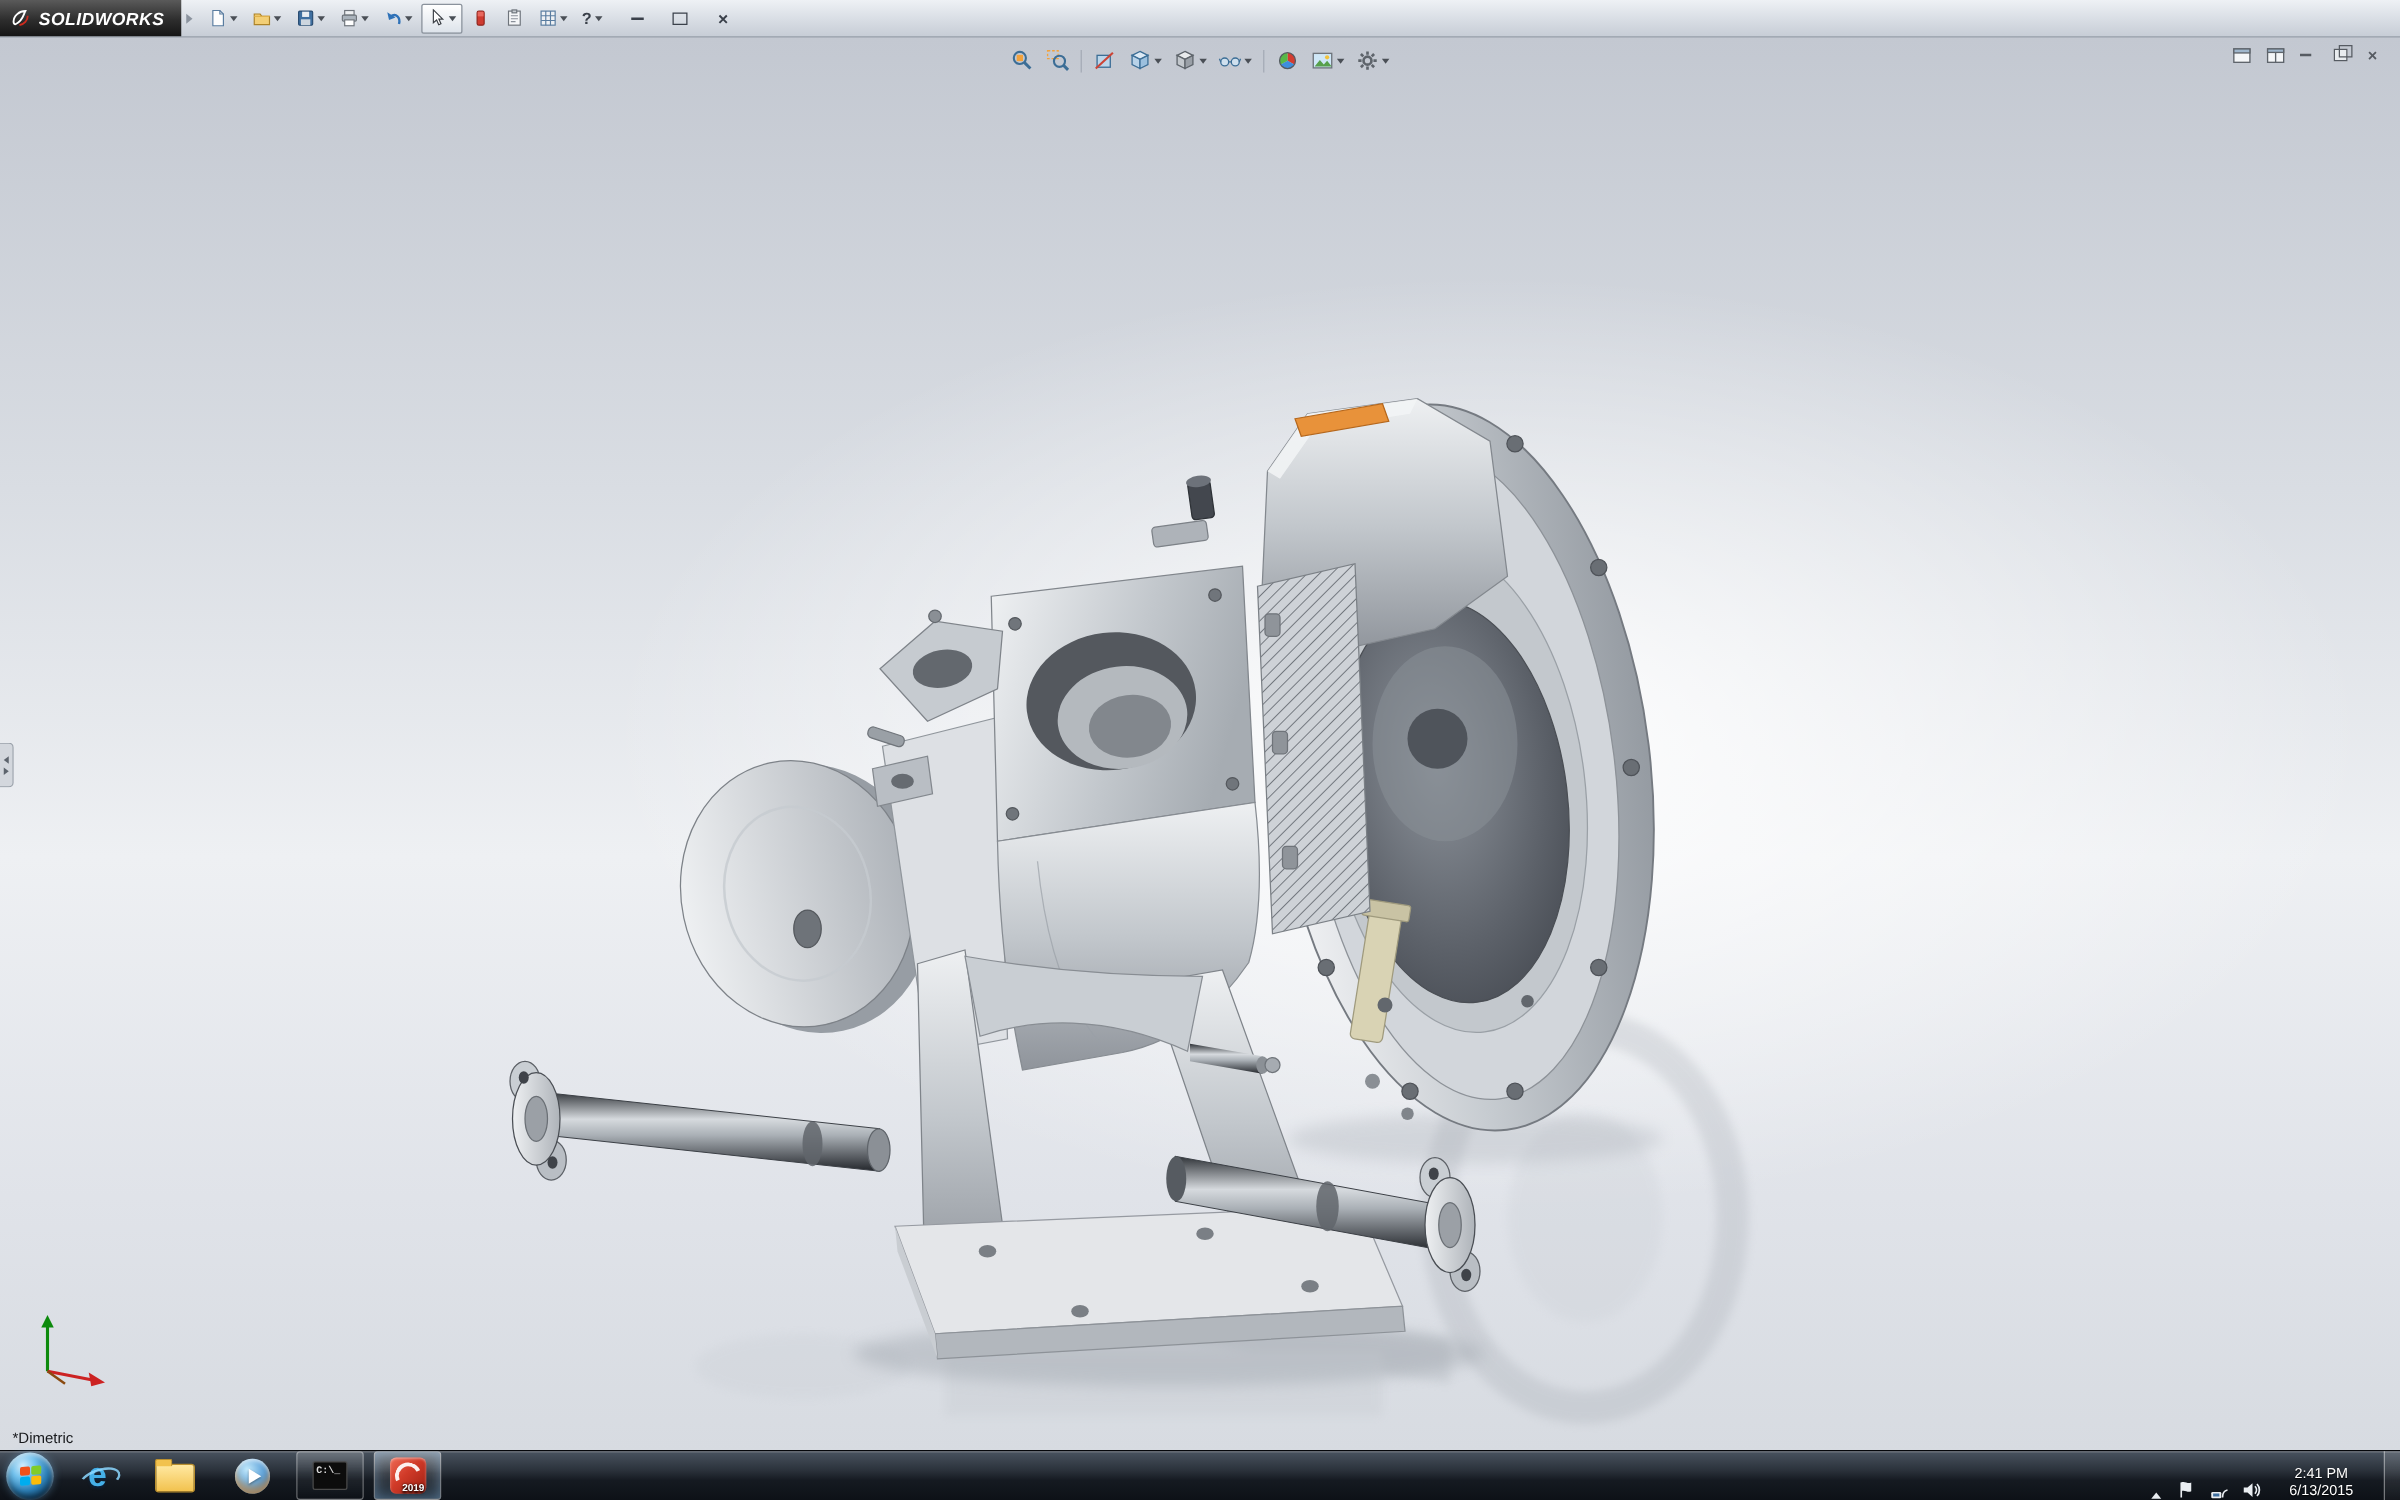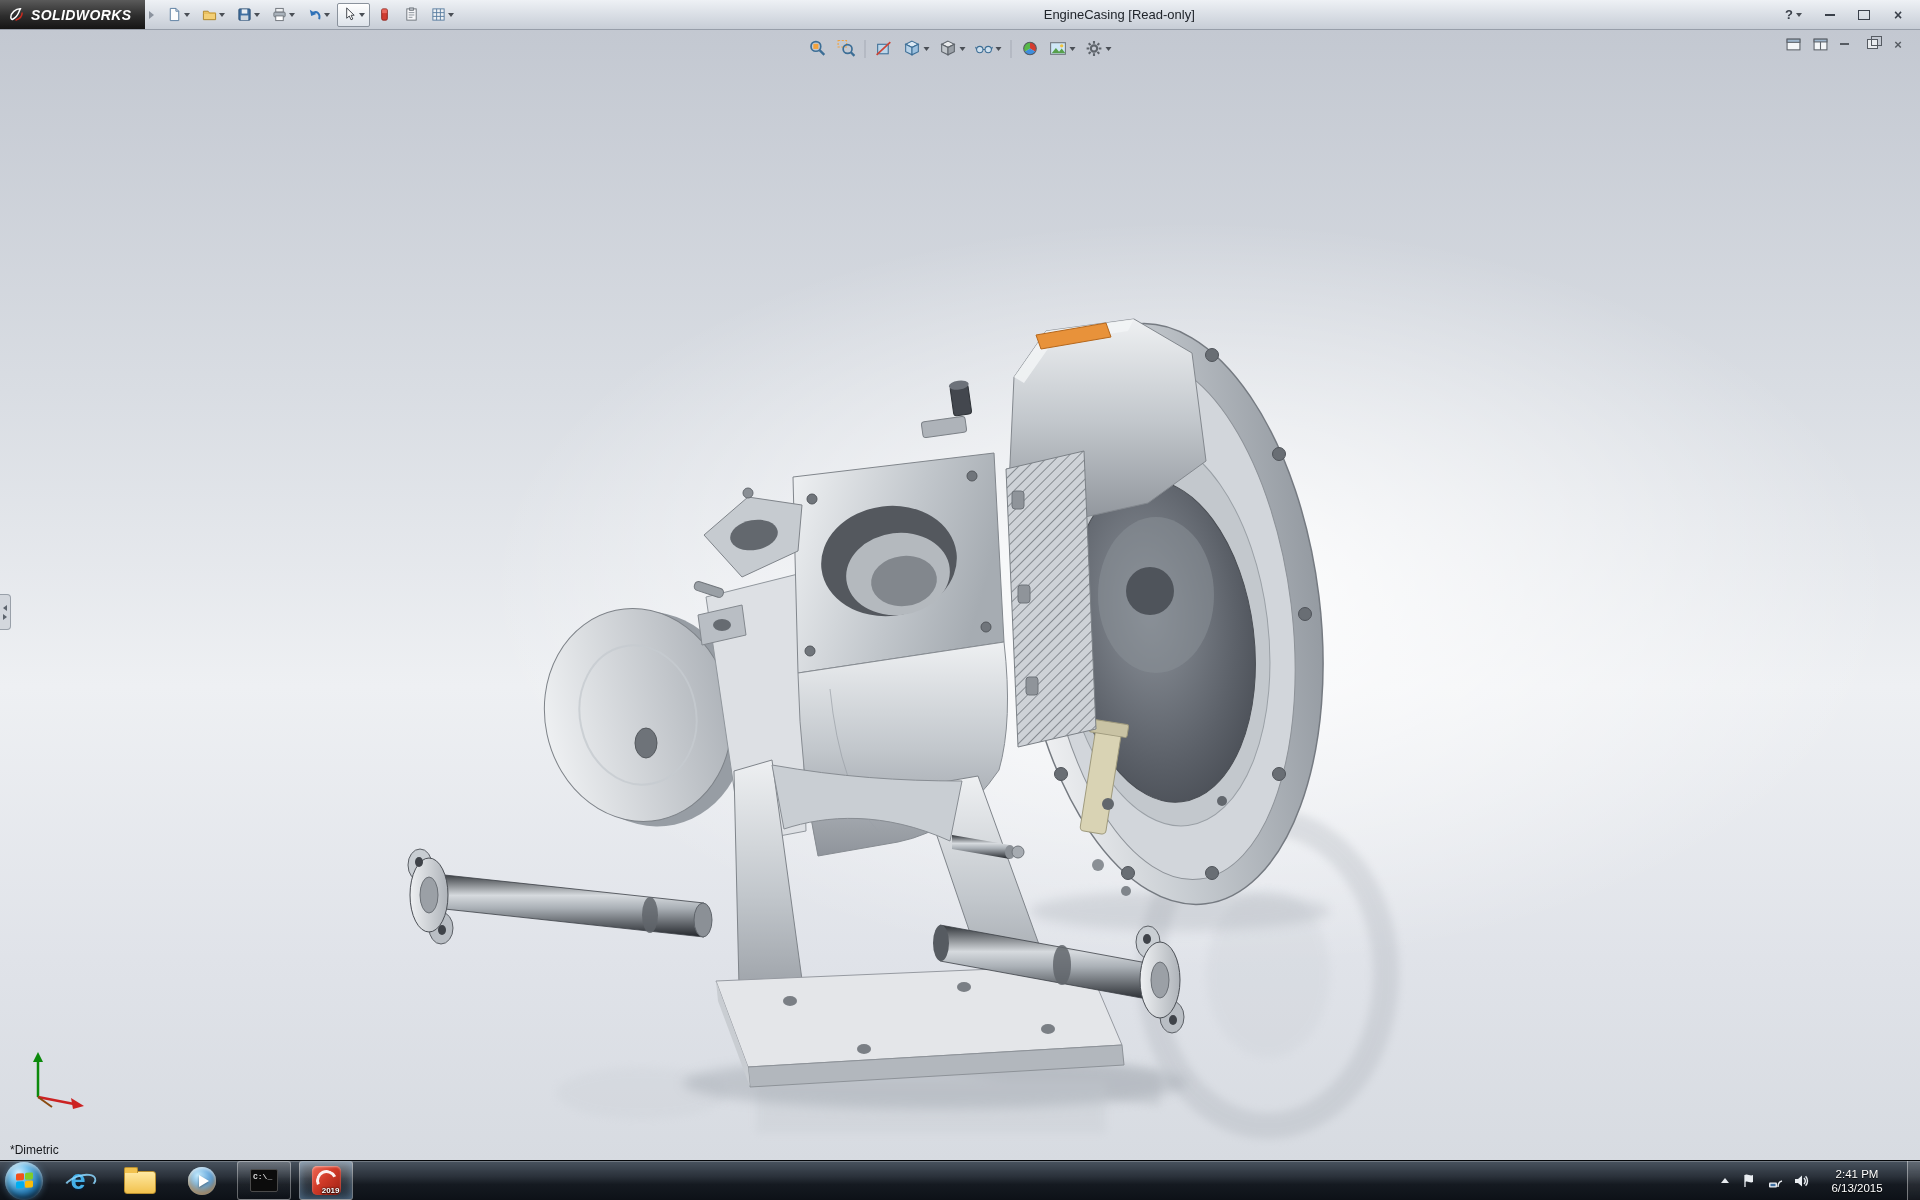--- a/index.html
+++ b/index.html
@@ -97,21 +97,21 @@
   .cmd{width:28px;height:23px;background:#0c0c0c;border:1px solid #4a4a4a;border-radius:2px;
     color:#ddd;font-family:Liberation Mono, monospace;font-size:8px;font-weight:bold;
     display:flex;align-items:flex-start;padding:2px 0 0 2px;box-sizing:border-box;}
   .sw{position:relative;width:29px;height:29px;border-radius:5px;
     background:linear-gradient(135deg,#ef6a55,#d03a28 45%,#9c1f12);box-shadow:inset 0 1px 2px rgba(255,255,255,.5);}
   .sw::before{content:"";position:absolute;inset:4px;border:3px solid rgba(255,255,255,.92);
     border-right-color:transparent;border-bottom-color:transparent;border-radius:50%;transform:rotate(20deg);}
   .sw-badge{position:absolute;right:1px;bottom:0;font-size:8px;font-weight:bold;color:#fff;
     text-shadow:0 1px 2px #000,0 0 2px #000;}
   .tb-spacer{flex:1;}
-  .tray{display:flex;align-items:center;gap:9px;height:39px;}
+  .tray{display:flex;align-items:flex-end;gap:9px;height:39px;}
   .tray-chevron{background:none;border:none;display:grid;place-items:center;width:16px;}
   .chev{width:0;height:0;border-left:4px solid transparent;border-right:4px solid transparent;
     border-bottom:5px solid #e7ebef;}
   .tray-ic{width:17px;height:17px;display:grid;place-items:center;}
   .tray-ic svg{width:16px;height:16px;}
   .clock{color:#fff;font-size:11.5px;text-align:center;line-height:14px;text-shadow:0 1px 1px #000;
     min-width:70px;margin-left:4px;}
   .show-desktop{width:12px;height:39px;margin-left:6px;border-left:1px solid rgba(255,255,255,.4);
     background:linear-gradient(rgba(255,255,255,.14),rgba(255,255,255,.03));}
 </style>
@@ -189,21 +189,20 @@
       </button>
       <button class="qat-btn">
         <svg viewBox="0 0 16 16">
             <rect x="2" y="2" width="12" height="12" fill="#eef1f4" stroke="#5a7da0"></rect>
             <path d="M2 6h12M2 10h12M6 2v12M10 2v12" stroke="#5a7da0"></path>
           </svg>
         <span class="caret"></span>
       </button>
     </div>
 
-    <div class="win-title">EngineCasing [Read-only]</div>
 
     <div class="win-controls">
       <button class="help-btn">
         <span>?</span>
         <span class="caret"></span>
       </button>
       <button class="wc-btn">
           <span class="wc-min"></span>
         </button>
       <button class="wc-btn">

